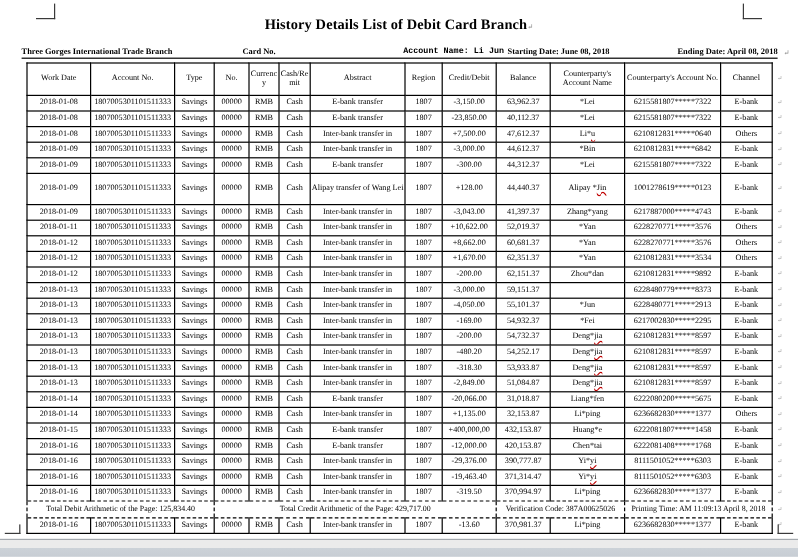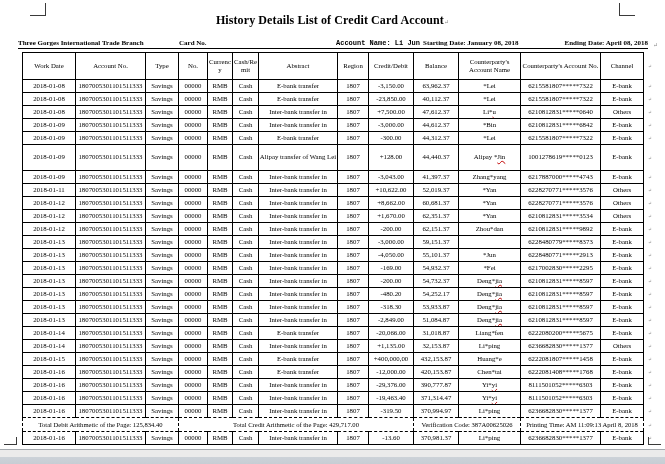--- a/index.html
+++ b/index.html
@@ -28,21 +28,21 @@
   }
   .pmark { font-size:6px; color:#8a8a8a; font-weight:normal; vertical-align:baseline; }
 
   .infoline {
     position:absolute; left:18px; top:39px; width:630px; height:10px;
     border-bottom:1px solid #000;
     font-size:7px; font-weight:bold; white-space:nowrap;
   }
   .infoline span.item { position:absolute; bottom:1px; }
   .info-branch { left:0; }
-  .info-card { left:161px; }
+  .info-card { left:184px; }
   .info-account { left:318px;font-family:Liberation Mono, monospace; }
   .info-start { left:405px; }
   .info-end { right:0;text-align:right; }
   .info-endmark { position:absolute; right:-10px; bottom:0; }
 
   table {
     position:absolute; left:22px; top:52px; width:621px;
     border-collapse:collapse; table-layout:fixed; z-index:2;
   }
   th, td {
@@ -76,28 +76,28 @@
 <body>
 
 <div class="page">
 
   <div class="crop tl"></div>
   <div class="crop tr"></div>
   <div class="crop bl"></div>
   <div class="crop br"></div>
 
   <div class="title">
-    <span>History Details List of Credit Card Account</span><span class="pmark">↵</span>
+    <span>History Details List of Debit Card Branch</span><span class="pmark">↵</span>
   </div>
 
   <div class="infoline">
     <span class="item info-branch">Three Gorges International Trade Branch</span>
     <span class="item info-card">Card No.</span>
     <span class="item info-account">Account Name: Li Jun</span>
-    <span class="item info-start">Starting Date: January 08, 2018</span>
+    <span class="item info-start">Starting Date: June 08, 2018</span>
     <span class="item info-end">Ending Date: April 08, 2018</span>
     <span class="pmark info-endmark">↵</span>
   </div>
 
   <table>
     <colgroup>
       <col style="width:53px">
         <col style="width:70px">
         <col style="width:33px">
       <col style="width:29px">

